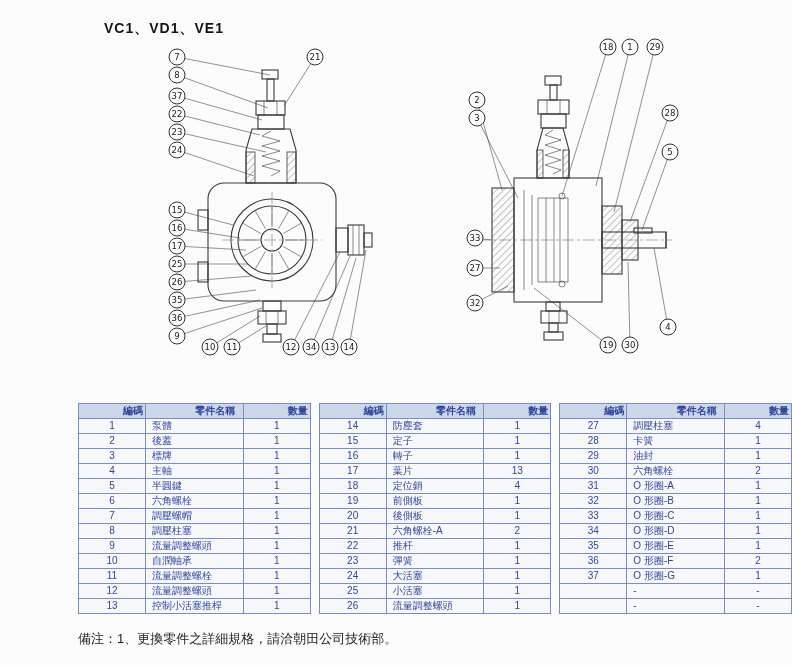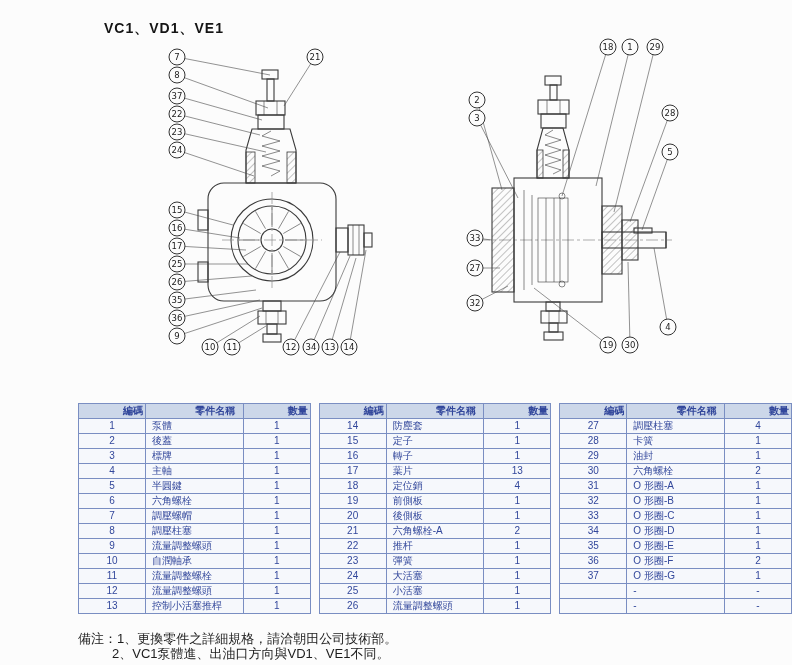--- a/index.html
+++ b/index.html
@@ -490,16 +490,15 @@
             <td class="code"></td>
             <td class="name">-</td>
             <td class="qty">-</td>
           </tr>
         </tbody>
       </table>
   </div>
 
   <div class="notes">
     <div class="note-line"><span class="note-label">備注：</span><span>1、更換零件之詳細規格，請洽朝田公司技術部。</span></div>
-    <div class="note-line indent"><span>2、VC1泵體進、出油口方向與VD1、VE1不同。</span></div>
   </div>
 
 </div>
 
 </body></html>

